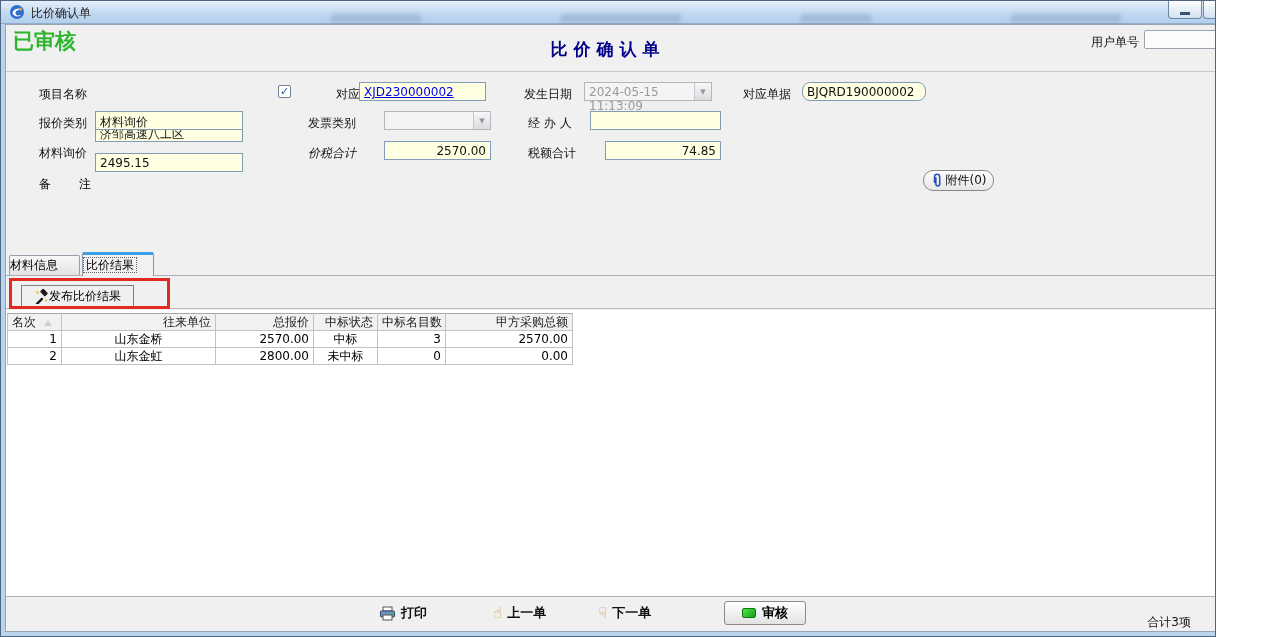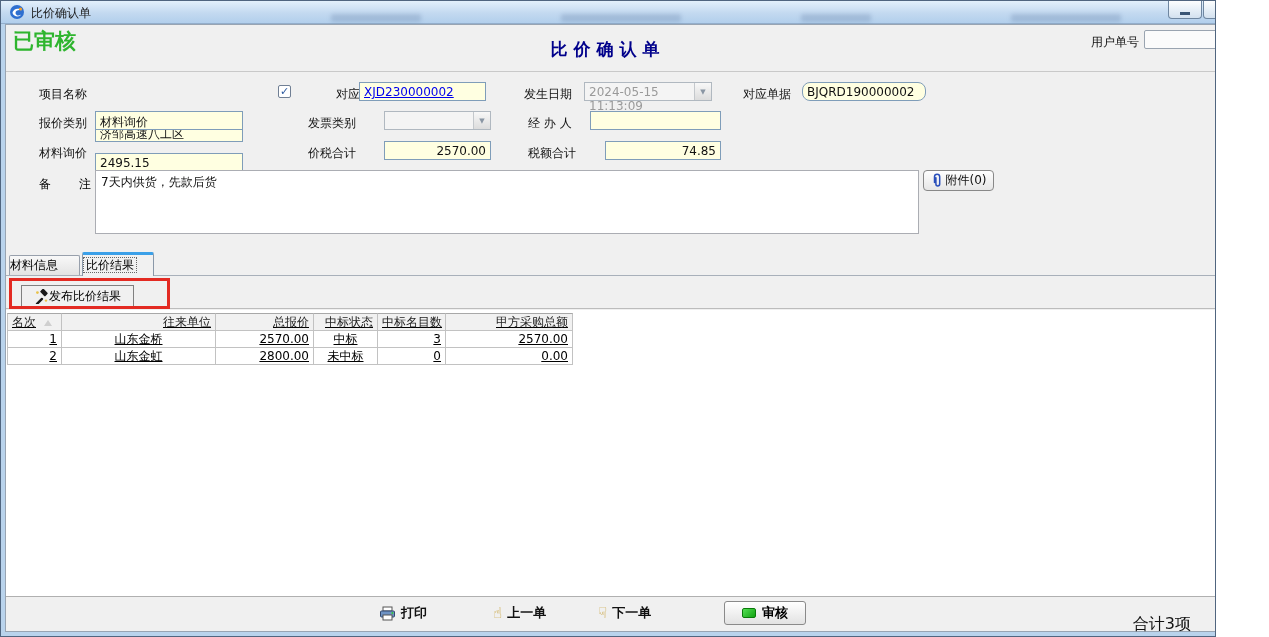--- a/index.html
+++ b/index.html
@@ -53,21 +53,21 @@
   .checkbox { position:absolute; width:13px; height:13px; background:#fff;
               border:1px solid #707f94; border-radius:2px; font-size:11px; line-height:11px;
               text-align:center; color:#2c5aa0; font-weight:bold; }
   .linkval { color:#0000ee; text-decoration:underline; }
   .remark-box { position:absolute; left:94px; top:169px; width:824px; height:64px;
                 background:#fff; border:1px solid #abadb3; font-size:12px; color:#111;
                 padding:3px 5px; }
   .remark-label { position:absolute; left:38px; top:175px; width:52px; display:flex;
                 justify-content:space-between; font-size:12px; }
   .attach-btn { position:absolute; left:922px; top:169px; width:71px; height:21px;
-                border:1px solid #888; border-radius:4px;
+                border:1px solid #888; border-radius:10px;
                 background:linear-gradient(#fefefe,#e6e6e6);
                 display:flex; align-items:center; justify-content:center; gap:3px;
                 font-size:12px; color:#111; cursor:default; }
 
   
   .tabline { position:absolute; left:5px; top:274px; width:1259px; height:1px; background:#a8b0ba; }
   .tab { position:absolute; font-size:12px; text-align:left; cursor:default; }
   .tab.inactive { left:8px; top:254px; width:71px; height:20px; line-height:19px;
                 background:linear-gradient(#f8f8f8,#e3e3e3); border:1px solid #98a0ac;
                 border-bottom:none; border-radius:2px 2px 0 0; }
@@ -78,21 +78,21 @@
   .result-toolbar { position:absolute; left:5px; top:275px; width:1259px; height:33px;
                 background:#f0f0f0; border-bottom:1px solid #bcbcbc; }
   .publish-btn { position:absolute; left:20px; top:284px; width:113px; height:22px;
                 border:1px solid #808080; background:#f0f0f0; display:flex; align-items:center;
                 justify-content:center; font-size:12px; cursor:default; }
   .annotation { position:absolute; left:8px; top:277px; width:161px; height:31px;
                 border:3px solid #e32a22; z-index:6; pointer-events:none; }
 
   
   .grid-bg { position:absolute; left:5px; top:309px; width:1259px; height:286px; background:#fff; }
-  .trow { position:absolute; display:flex;text-decoration:underline; }
+  .trow { position:absolute; display:flex; }
   .tc { border-right:1px solid #c2c2c2; border-bottom:1px solid #c2c2c2; font-size:12px;
         padding:0 4px; overflow:hidden; white-space:nowrap; }
   .thead-row { top:312px; left:6px; }
   .thead-row .tc { height:18px; line-height:17px; background:#f1f1f1; border-top:1px solid #a8a8a8;
         text-align:right; color:#222; }
   .thead-row .tc:first-child, .trow .tc:first-child { border-left:1px solid #c2c2c2; }
   .drow1 { top:330px; left:6px; } .drow2 { top:347px; left:6px; }
   .drow1 .tc, .drow2 .tc { height:17px; line-height:16px; background:#fff; }
   .c0 { width:55px; } .c1 { width:154px; } .c2 { width:98px; }
   .c3 { width:64px; } .c4 { width:68px; } .c5 { width:127px; }
@@ -107,21 +107,21 @@
                background:#f0f0f0; border-top:1px solid #b0b0b0; }
   .foot-item { position:absolute; top:603px; display:flex; align-items:center; gap:5px;
                font-size:13px; font-weight:bold; color:#111; cursor:default; }
   .hand { font-size:15px; font-weight:normal; color:#c8a23a; line-height:14px; }
   .audit-btn { position:absolute; left:723px; top:600px; width:82px; height:24px;
                border:1px solid #8a8a8a; border-radius:3px;
                background:linear-gradient(#ffffff,#e2e2e2); display:flex; align-items:center;
                justify-content:center; gap:6px; font-size:13px; font-weight:bold; cursor:default; }
   .audit-ico { width:14px; height:10px; border:1px solid #0a7a0a; border-radius:2px;
                background:linear-gradient(135deg,#55e055,#12a312); }
-  .total-label { position:absolute; right:24px; top:613px; font-size:16px; color:#111; }
+  .total-label { position:absolute; right:24px; top:613px; font-size:12px; color:#111; }
 </style>
 </head>
 <body>
 
 <div class="window">
 
   <div class="titlebar">
     <div class="blurmark" style="left:330px;width:90px;"></div>
     <div class="blurmark" style="left:560px;width:120px;"></div>
     <div class="blurmark" style="left:800px;width:70px;"></div>
@@ -177,31 +177,30 @@
     <span></span>
     <span class="arrowbox">▼</span>
   </div>
 
   <span class="flabel" style="left:527px; top:114px;">经 办 人</span>
   <div class="field" style="left:589px; top:110px; width:131px;"></div>
 
   <span class="flabel" style="left:38px; top:144px;">材料询价</span>
   <div class="field" style="left:94px; top:140px; width:148px;margin-top:12px;">2495.15</div>
 
-  <span class="flabel" style="left:307px; top:144px;">价税合计</span>
+  <span class="flabel" style="left:307px; top:144px;font-style:italic;">价税合计</span>
   <div class="field num" style="left:383px; top:140px; width:107px;">2570.00</div>
 
   <span class="flabel" style="left:527px; top:144px;">税额合计</span>
   <div class="field num" style="left:604px; top:140px; width:116px;">74.85</div>
 
   <div class="remark-label">
     <span>备</span>
     <span>注</span>
   </div>
-  <div class="remark-box">7天内供货，先款后货</div>
   <div class="attach-btn">
     <svg width="12" height="15" viewBox="0 0 12 15">
       <path d="M3.5 9.5 V3.8 a2.6 2.6 0 0 1 5.2 0 V11 a1.9 1.9 0 0 1 -3.8 0 V4.8" fill="none" stroke="#2a4fbb" stroke-width="1.5" stroke-linecap="round"></path>
     </svg>
     <span>附件(0)</span>
   </div>
 
   <div class="tabline"></div>
   <div class="tab inactive"><span>材料信息</span></div>
   <div class="tab active"><span class="focusbox">比价结果</span></div>

